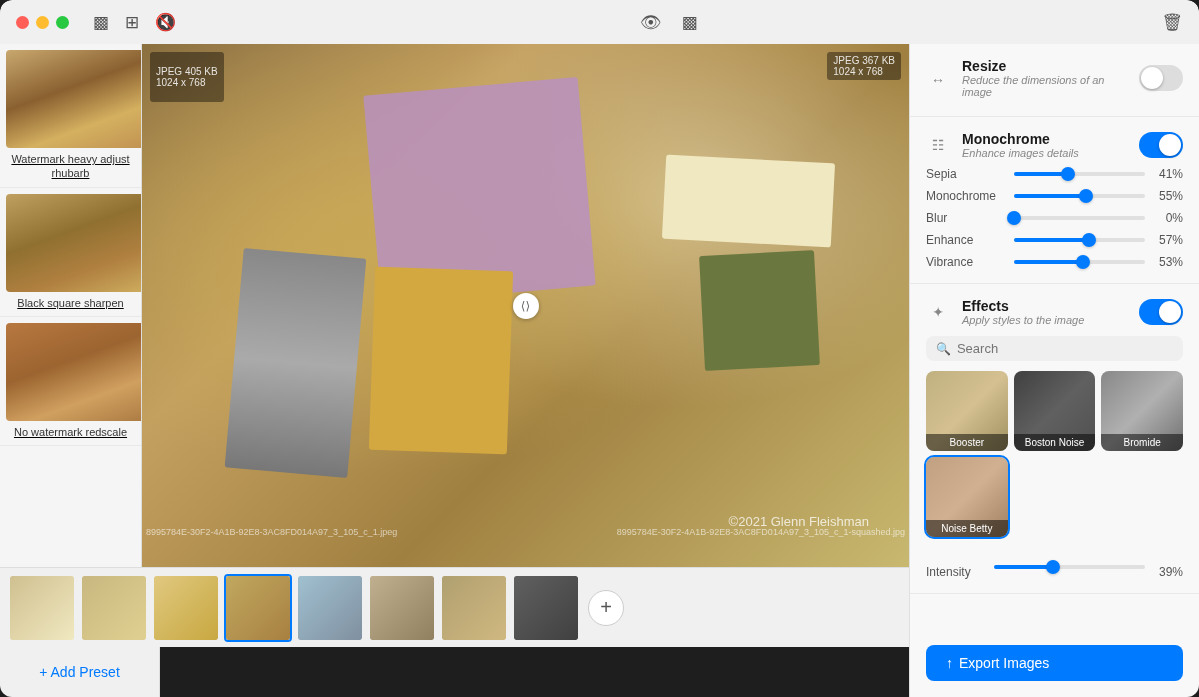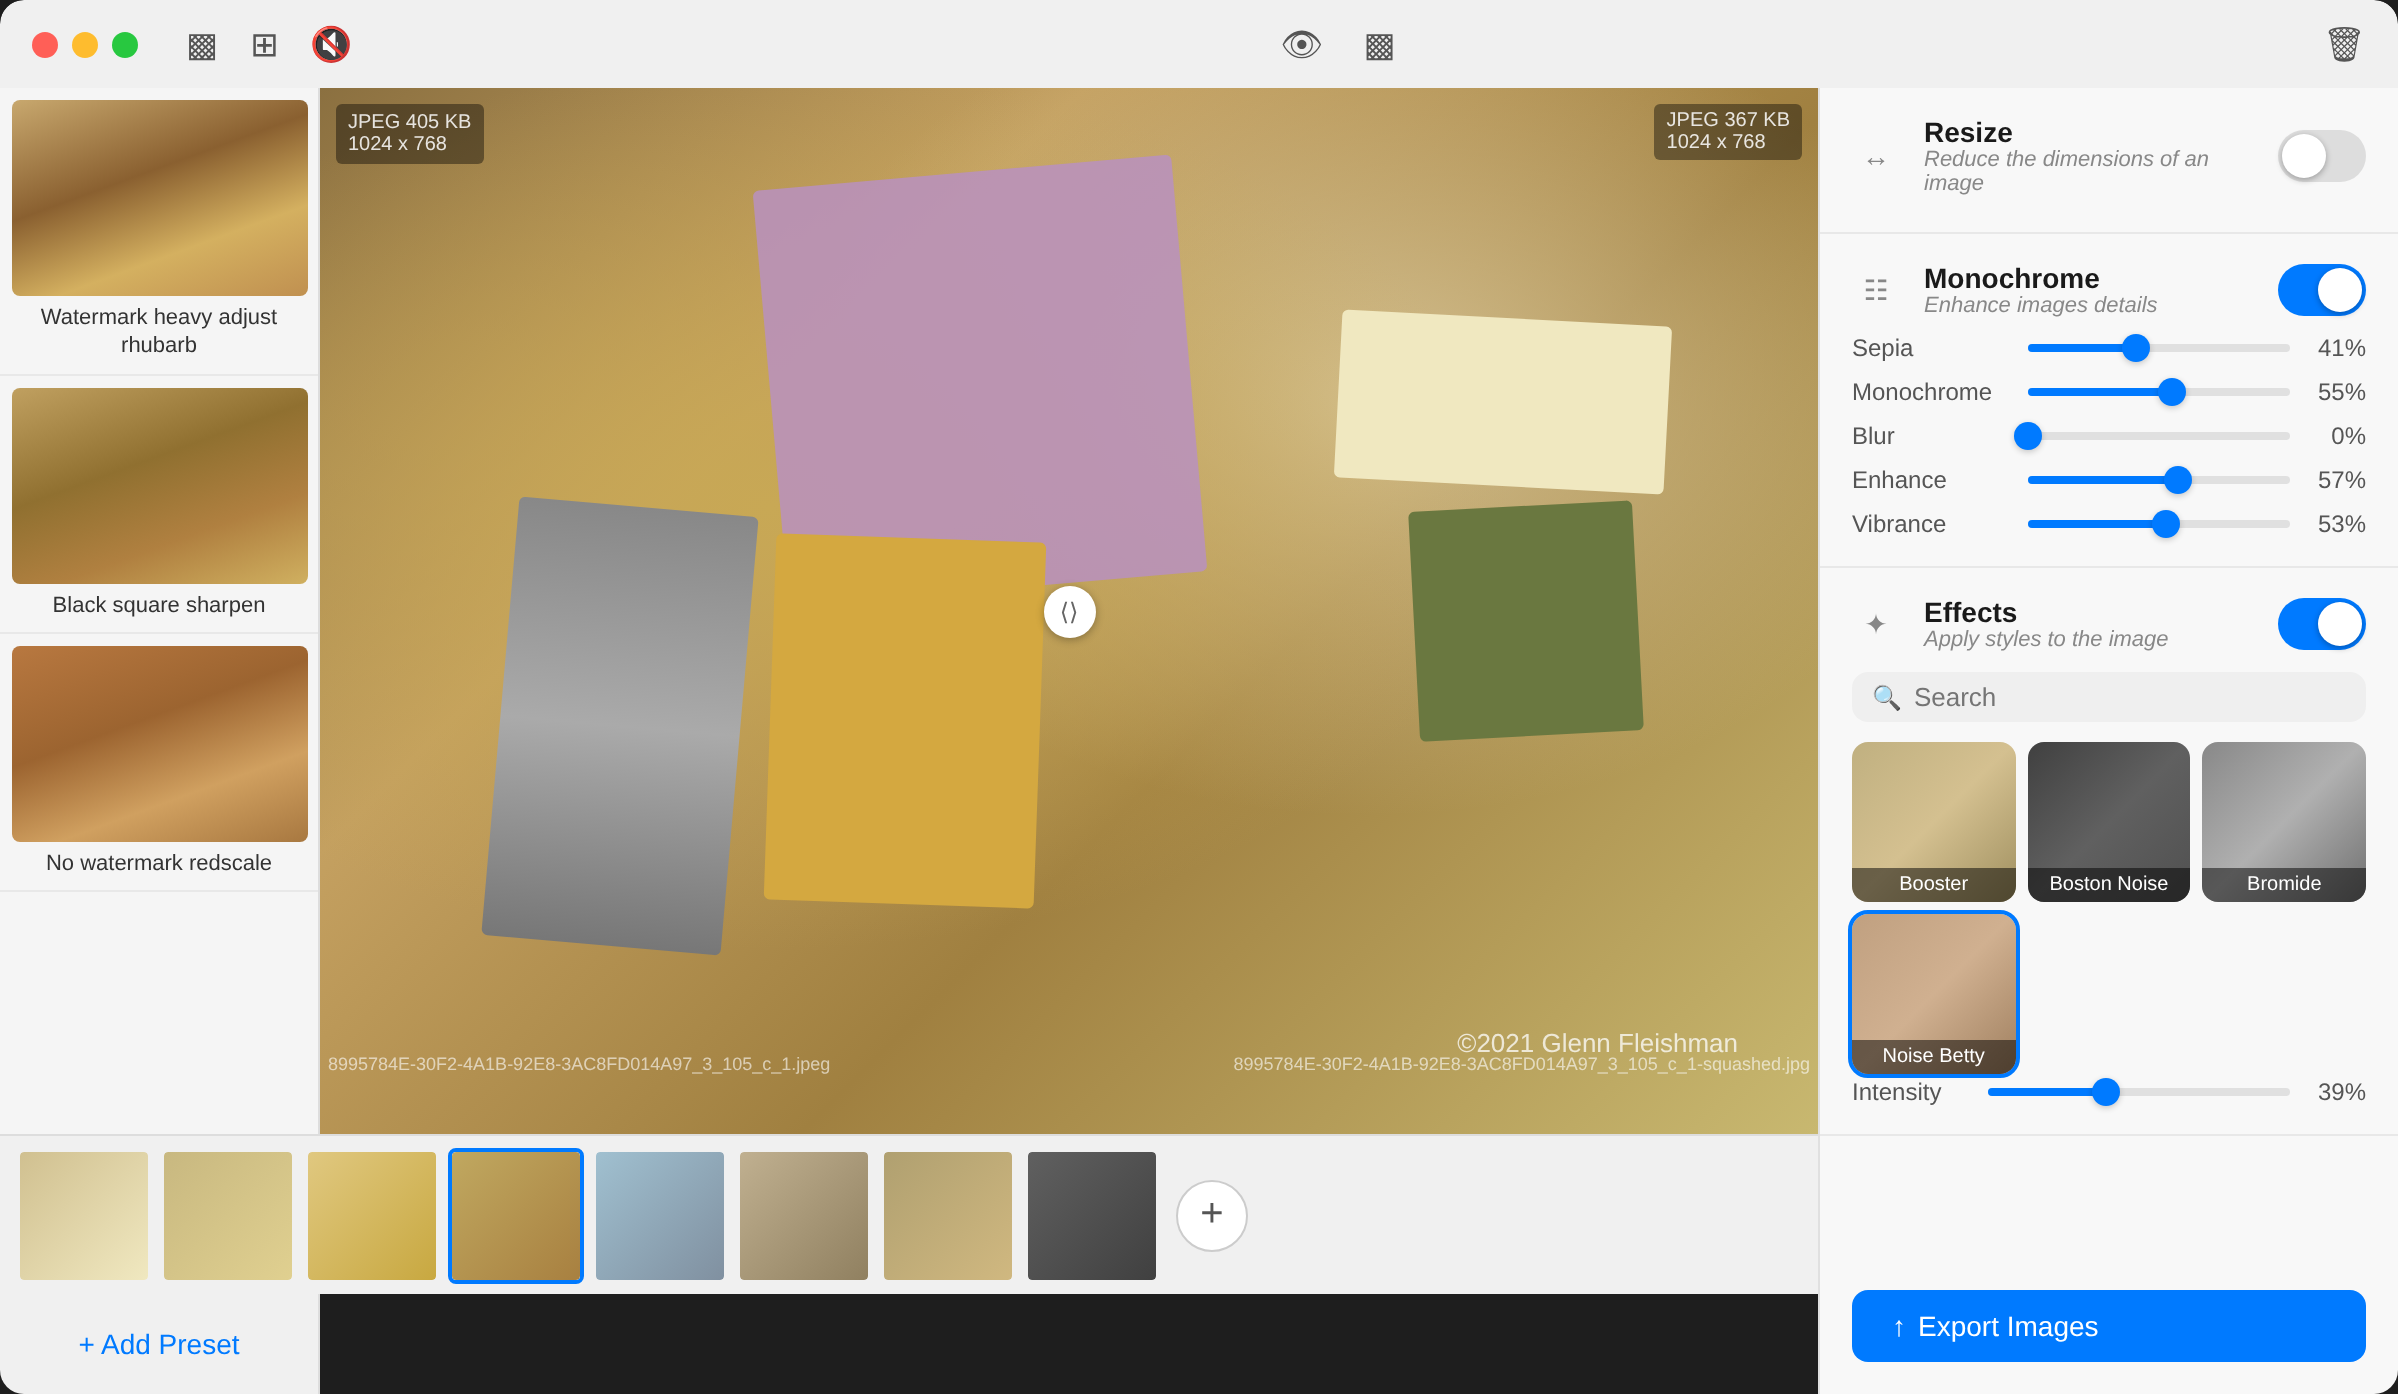--- a/index.html
+++ b/index.html
@@ -51,27 +51,28 @@
       color: #555;
       font-size: 17px;
     }
     .titlebar-right {
       color: #555;
       font-size: 17px;
     }
 
     
     .left-sidebar {
-      width: 160px;
+      width: 142px;
       background: #f5f5f5;
       display: flex;
       flex-direction: column;
       border-right: 1px solid #ddd;
       overflow-y: auto;
       flex-shrink: 0;
+      text-decoration: underline;
     }
     .preset-item {
       padding: 6px;
       border-bottom: 1px solid #e8e8e8;
       cursor: pointer;
     }
     .preset-thumb {
       width: 148px;
       height: 98px;
       background: #c8a060;
@@ -166,21 +167,21 @@
       border-radius: 3px;
       transform: rotate(5deg);
     }
     .image-info-top {
       position: absolute;
       top: 8px;
       left: 8px;
       font-size: 10px;
       color: rgba(255,255,255,0.85);
       background: rgba(0,0,0,0.4);
-      padding: 4px 6px;
+      padding: 14px 6px;
       border-radius: 3px;
     }
     .image-info-top-right {
       position: absolute;
       top: 8px;
       right: 8px;
       font-size: 10px;
       color: rgba(255,255,255,0.85);
       background: rgba(0,0,0,0.4);
       padding: 3px 6px;
@@ -479,22 +480,22 @@
     .eff-1978 { background: linear-gradient(135deg, #d4a060 0%, #c08040 50%, #e4b870 100%); }
     .eff-anchorage { background: linear-gradient(135deg, #909090 0%, #aaaaaa 50%, #808080 100%); }
     .eff-booster { background: linear-gradient(135deg, #c0b080 0%, #d4c090 50%, #a09060 100%); }
     .eff-boston-noise { background: linear-gradient(135deg, #404040 0%, #606060 50%, #505050 100%); }
     .eff-bromide { background: linear-gradient(135deg, #888888 0%, #b0b0b0 50%, #707070 100%); }
     .eff-brown-betty { background: linear-gradient(135deg, #c0a080 0%, #d0b090 50%, #a08060 100%); }
 
     
     .intensity-row {
       display: flex;
-      align-items: center;
-      margin-top: 2px;
+      align-items: flex-start;
+      margin-top: 28px;
       gap: 8px;
     }
     .intensity-label {
       font-size: 12px;
       color: #555;
       width: 60px;
       flex-shrink: 0;
     }
 
     

